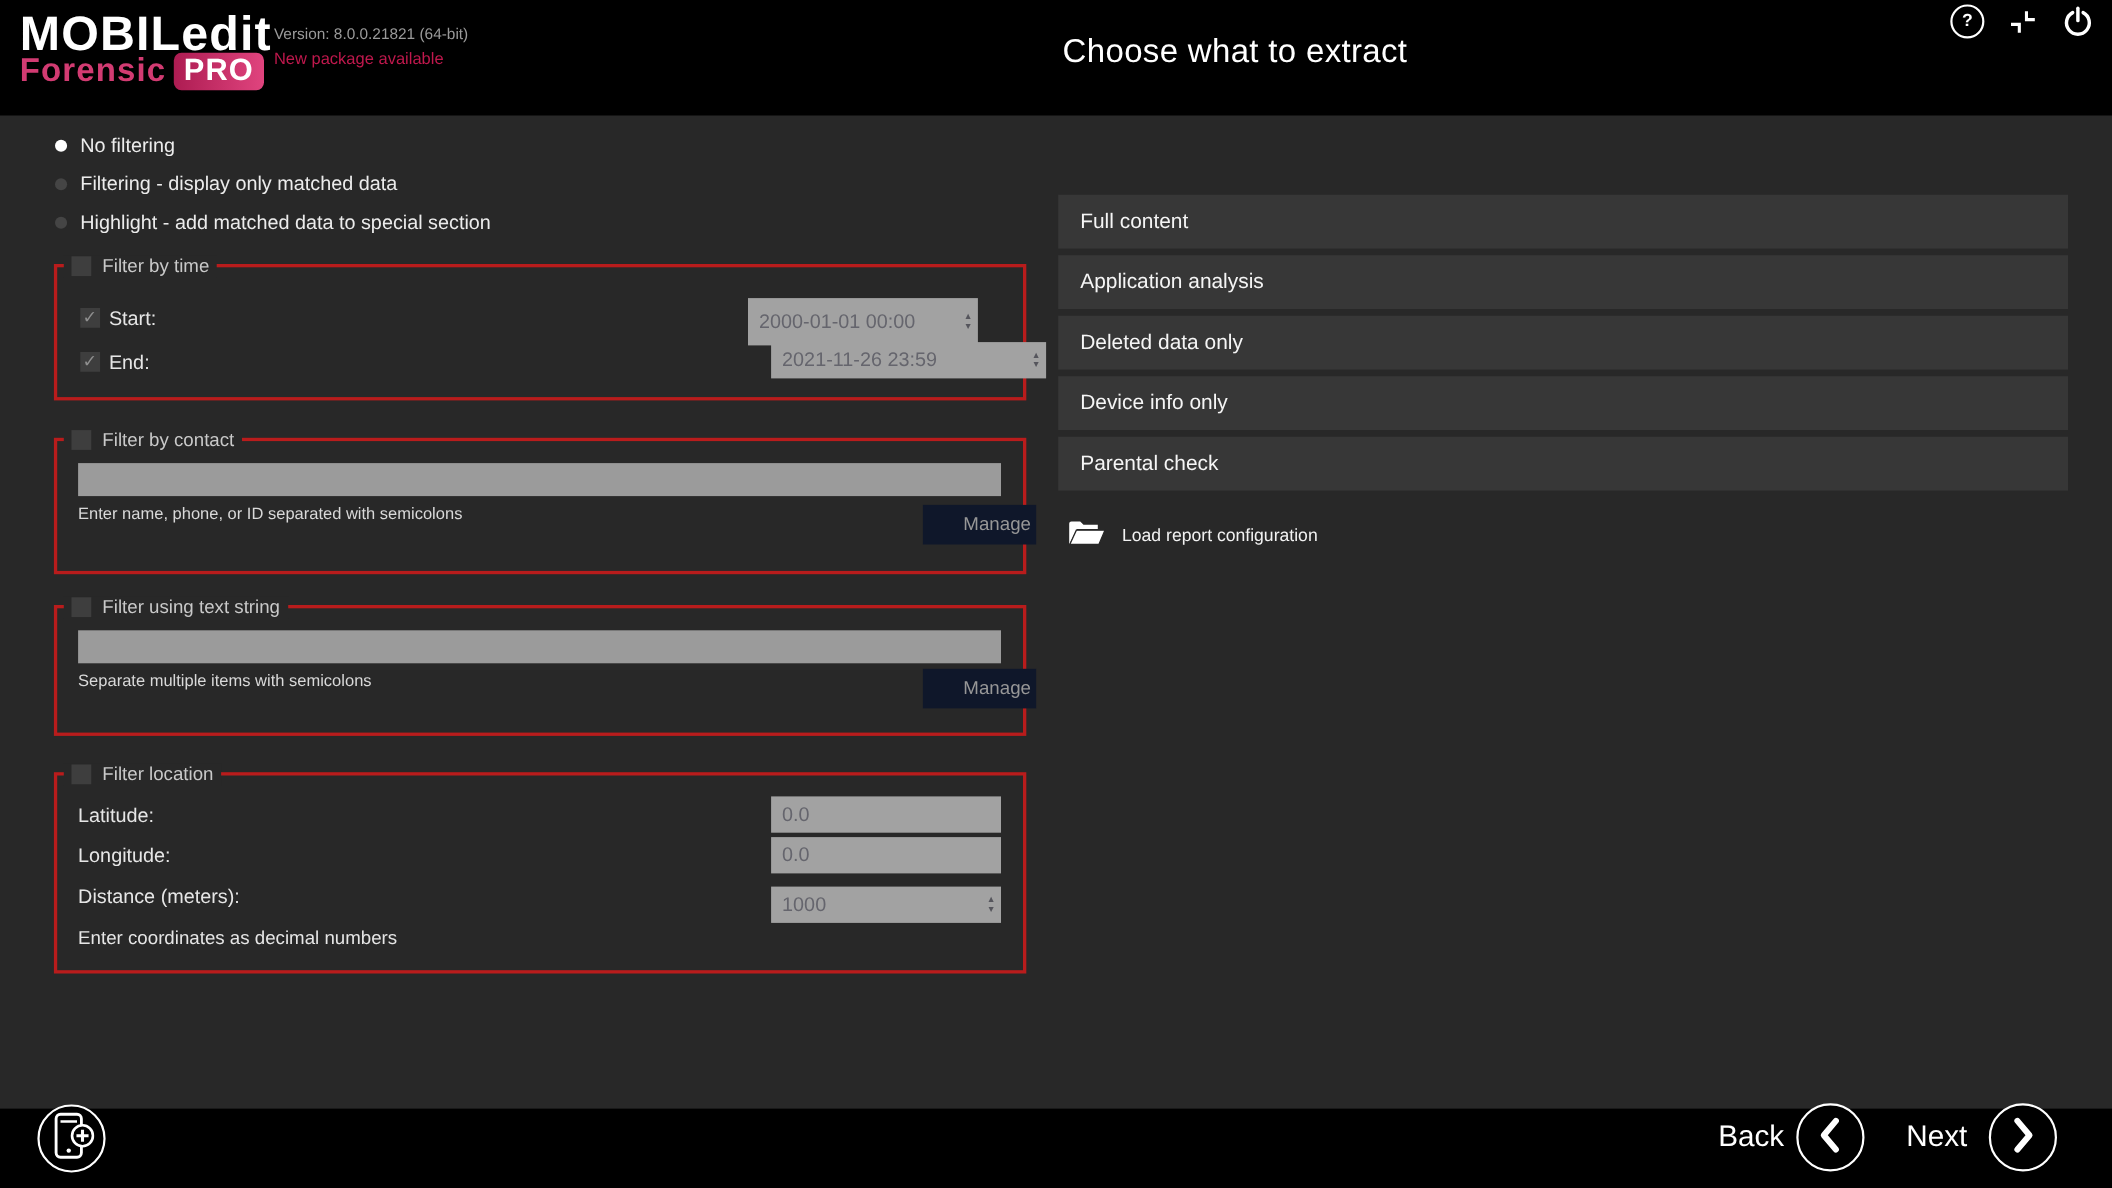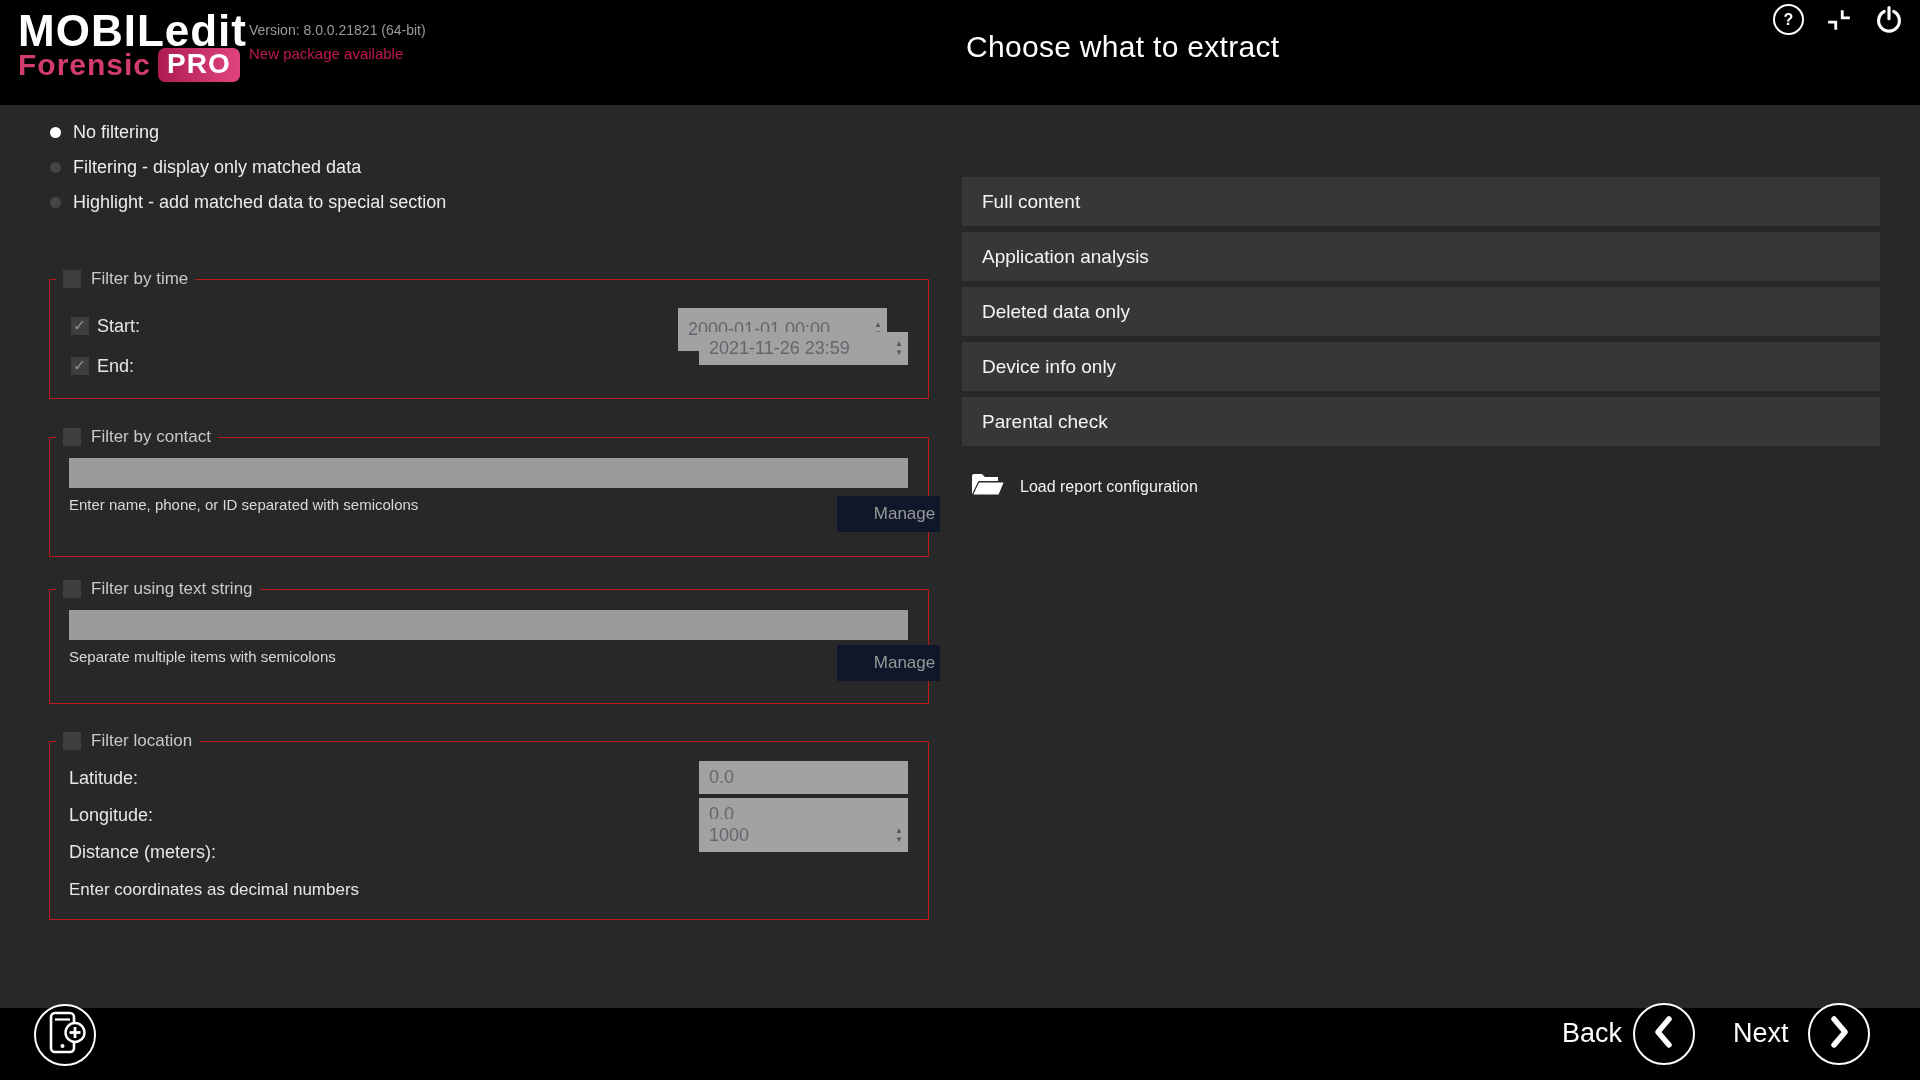--- a/index.html
+++ b/index.html
@@ -18,21 +18,21 @@
   .help-btn{width:27px;height:27px;border:2px solid #fff;border-radius:50%;color:#fff;
             font-size:16px;font-weight:700;display:flex;align-items:center;justify-content:center;cursor:pointer;}
   .icon-btn{cursor:pointer;display:flex;align-items:center;justify-content:center;}
   
   .body-bg{position:absolute;left:0;top:105px;width:1920px;height:903px;background:#282828;}
   .radio-row{position:absolute;display:flex;align-items:center;gap:12px;height:22px;cursor:pointer;}
   .radio-dot{width:11px;height:11px;border-radius:50%;}
   .radio-dot.on{background:#fff;}
   .radio-dot.off{background:#454545;}
   .radio-label{font-size:18px;color:#ececec;}
-  .fieldset{position:absolute;border:1px solid #b91c1c;margin-top:39px;}
+  .fieldset{position:absolute;border:3px solid #b91c1c;}
   .legend{position:absolute;left:6px;top:-11px;background:#282828;padding:0 7px;display:flex;align-items:center;gap:10px;}
   .legend-label{font-size:17px;color:#c9c9c9;}
   .checkbox{width:18px;height:18px;background:#3e3e3e;position:relative;cursor:pointer;flex:none;}
   .checkbox.checked::after{content:"\2713";position:absolute;left:2px;top:-1px;color:#8f8f8f;font-size:16px;font-weight:700;}
   .f-row-label{position:absolute;font-size:18px;color:#e6e6e6;}
   .gray-input{position:absolute;background:#a2a2a2;display:flex;align-items:center;}
   .gray-input .val{flex:1;padding-left:10px;font-size:18px;color:#65656d;white-space:nowrap;overflow:hidden;}
   .spinner{width:18px;height:100%;display:flex;flex-direction:column;align-items:center;justify-content:center;gap:1px;cursor:pointer;}
   .spinner span{font-size:8px;line-height:8px;color:#55555c;}
   .wide-input{position:absolute;background:#9b9b9b;border:none;outline:none;height:30px;padding:0 8px;font-size:17px;color:#4a4a4a;box-sizing:border-box;}
@@ -111,21 +111,21 @@
     <div class="f-row-label" style="left:47px;top:36px;">Start:</div>
     <div class="gray-input" style="left:628px;top:28px;width:209px;height:43px;">
       <span class="val">2000-01-01 00:00</span>
       <span class="spinner">
           <span>▲</span>
           <span>▼</span>
         </span>
     </div>
     <span class="checkbox checked" style="position:absolute;left:21px;top:77px;"></span>
     <div class="f-row-label" style="left:47px;top:76px;">End:</div>
-    <div class="gray-input" style="left:649px;top:52px;width:209px;height:33px;justify-content:center;">
+    <div class="gray-input" style="left:649px;top:68px;width:250px;height:33px;justify-content:center;">
       <span class="val">2021-11-26 23:59</span>
       <span class="spinner">
           <span>▲</span>
           <span>▼</span>
         </span>
     </div>
   </div>
 
   <div class="fieldset" style="left:49px;top:398px;width:878px;height:118px;">
     <div class="legend">
@@ -154,21 +154,21 @@
     </div>
     <div class="f-row-label" style="left:19px;top:26px;">Latitude:</div>
     <div class="gray-input" style="left:649px;top:19px;width:209px;height:33px;">
       <span class="val">0.0</span>
     </div>
     <div class="f-row-label" style="left:19px;top:63px;">Longitude:</div>
     <div class="gray-input" style="left:649px;top:56px;width:209px;height:33px;">
       <span class="val">0.0</span>
     </div>
     <div class="f-row-label" style="left:19px;top:100px;">Distance (meters):</div>
-    <div class="gray-input" style="left:649px;top:77px;width:209px;height:33px;gap:20px;">
+    <div class="gray-input" style="left:649px;top:101px;width:209px;height:33px;gap:20px;">
       <span class="val">1000</span>
       <span class="spinner">
           <span>▲</span>
           <span>▼</span>
         </span>
     </div>
     <div class="note" style="left:19px;top:138px;">Enter coordinates as decimal numbers</div>
   </div>
 
   <div class="opt" style="top:177px;">

